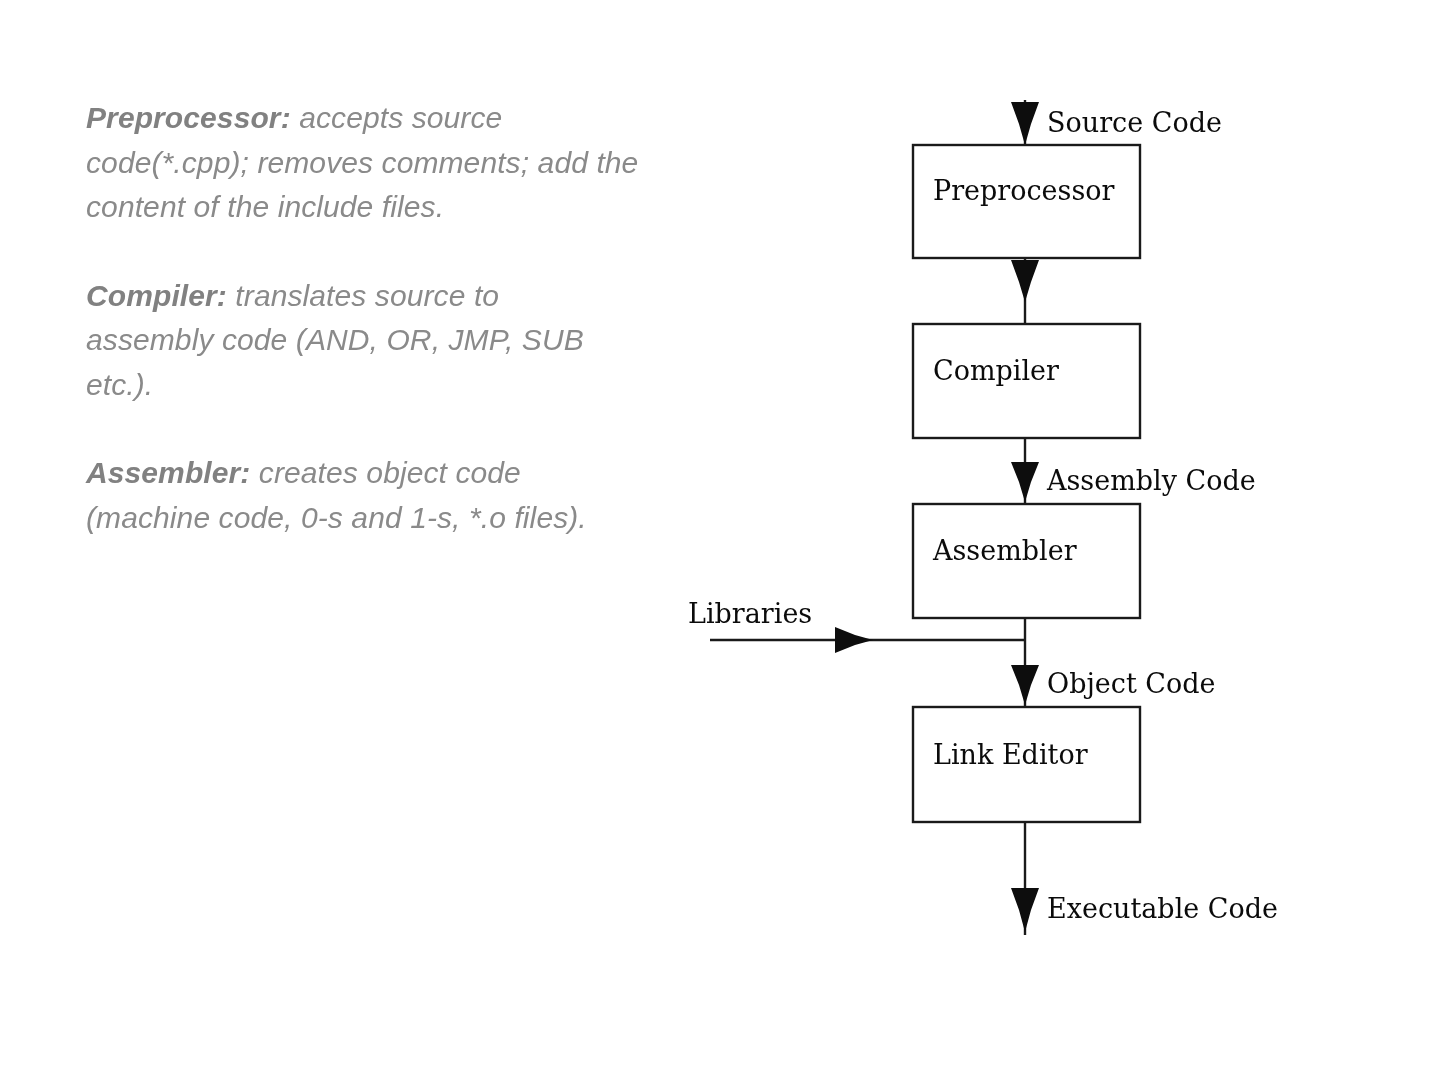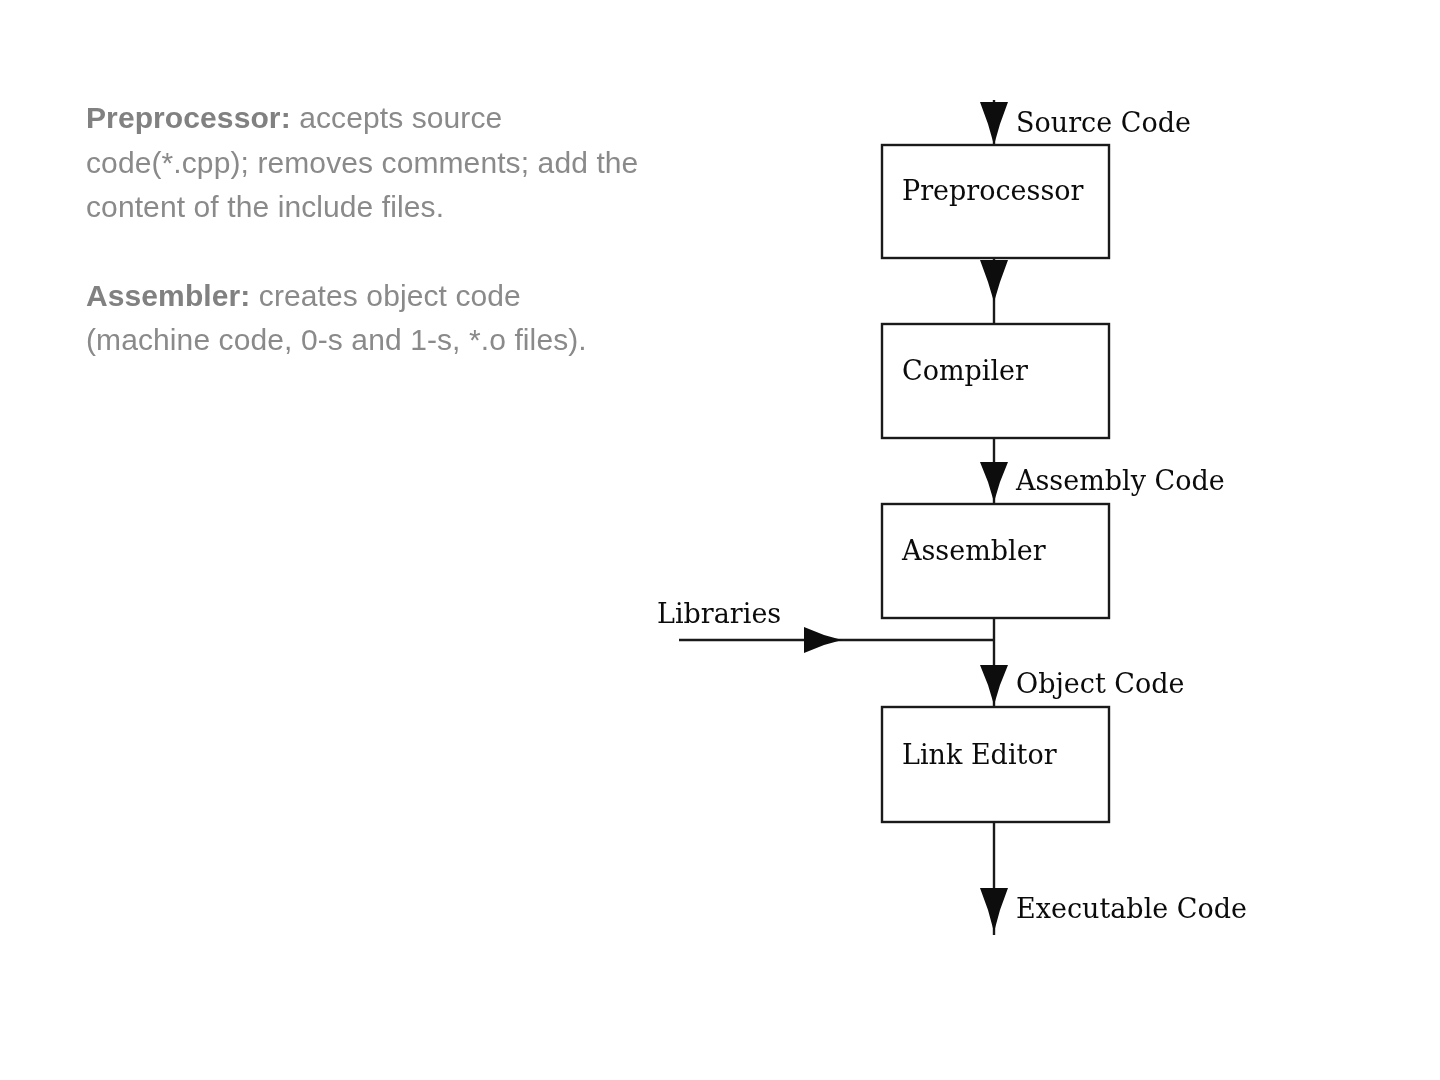--- a/index.html
+++ b/index.html
@@ -14,20 +14,21 @@
     overflow: hidden;
     position: relative;
   }
 
   
   #text-column {
     position: absolute;
     left: 86px;
     top: 96px;
     width: 580px;
+    font-style: italic;
   }
   .para {
     color: #8a8a8a;
     font-size: 30px;
     line-height: 44.5px;
     letter-spacing: 0.1px;
     margin: 0 0 44px 0;
     font-weight: 400;
   }
   .para:last-child { margin-bottom: 0; }
@@ -36,21 +37,21 @@
     color: #818181;
   }
   .p-preprocessor { width: 575px; }
   .p-compiler     { width: 530px; margin-bottom: 44px; }
   .p-assembler    { width: 560px; margin-bottom: 44px; }
   .p-linker       { width: 575px; }
 
   
   #diagram {
     position: absolute;
-    left: 649px;
+    left: 680px;
     top: 90px;
     width: 640px;
     height: 870px;
   }
   #diagram svg {
     display: block;
   }
   .dgm-box-label,
   .dgm-edge-label {
     font-family: "DejaVu Serif", "Liberation Serif", serif;
@@ -73,20 +74,23 @@
 </style>
 </head>
 <body>
 
 <div id="text-column">
 
   <p class="para p-preprocessor">
     <span class="lead">Preprocessor:</span><span> accepts  source code(*.cpp); removes comments; add the content of the include files.</span>
   </p>
 
+  <p class="para p-compiler">
+    <span class="lead">Compiler:</span><span> translates source to assembly code (AND, OR, JMP, SUB etc.).</span>
+  </p>
 
   <p class="para p-assembler">
     <span class="lead">Assembler:</span><span> creates  object code (machine code, 0-s and 1-s, *.o files).</span>
   </p>
 
 
 </div>
 
 <div id="diagram">
   <svg width="640" height="870" viewBox="0 0 640 870" xmlns="http://www.w3.org/2000/svg">

